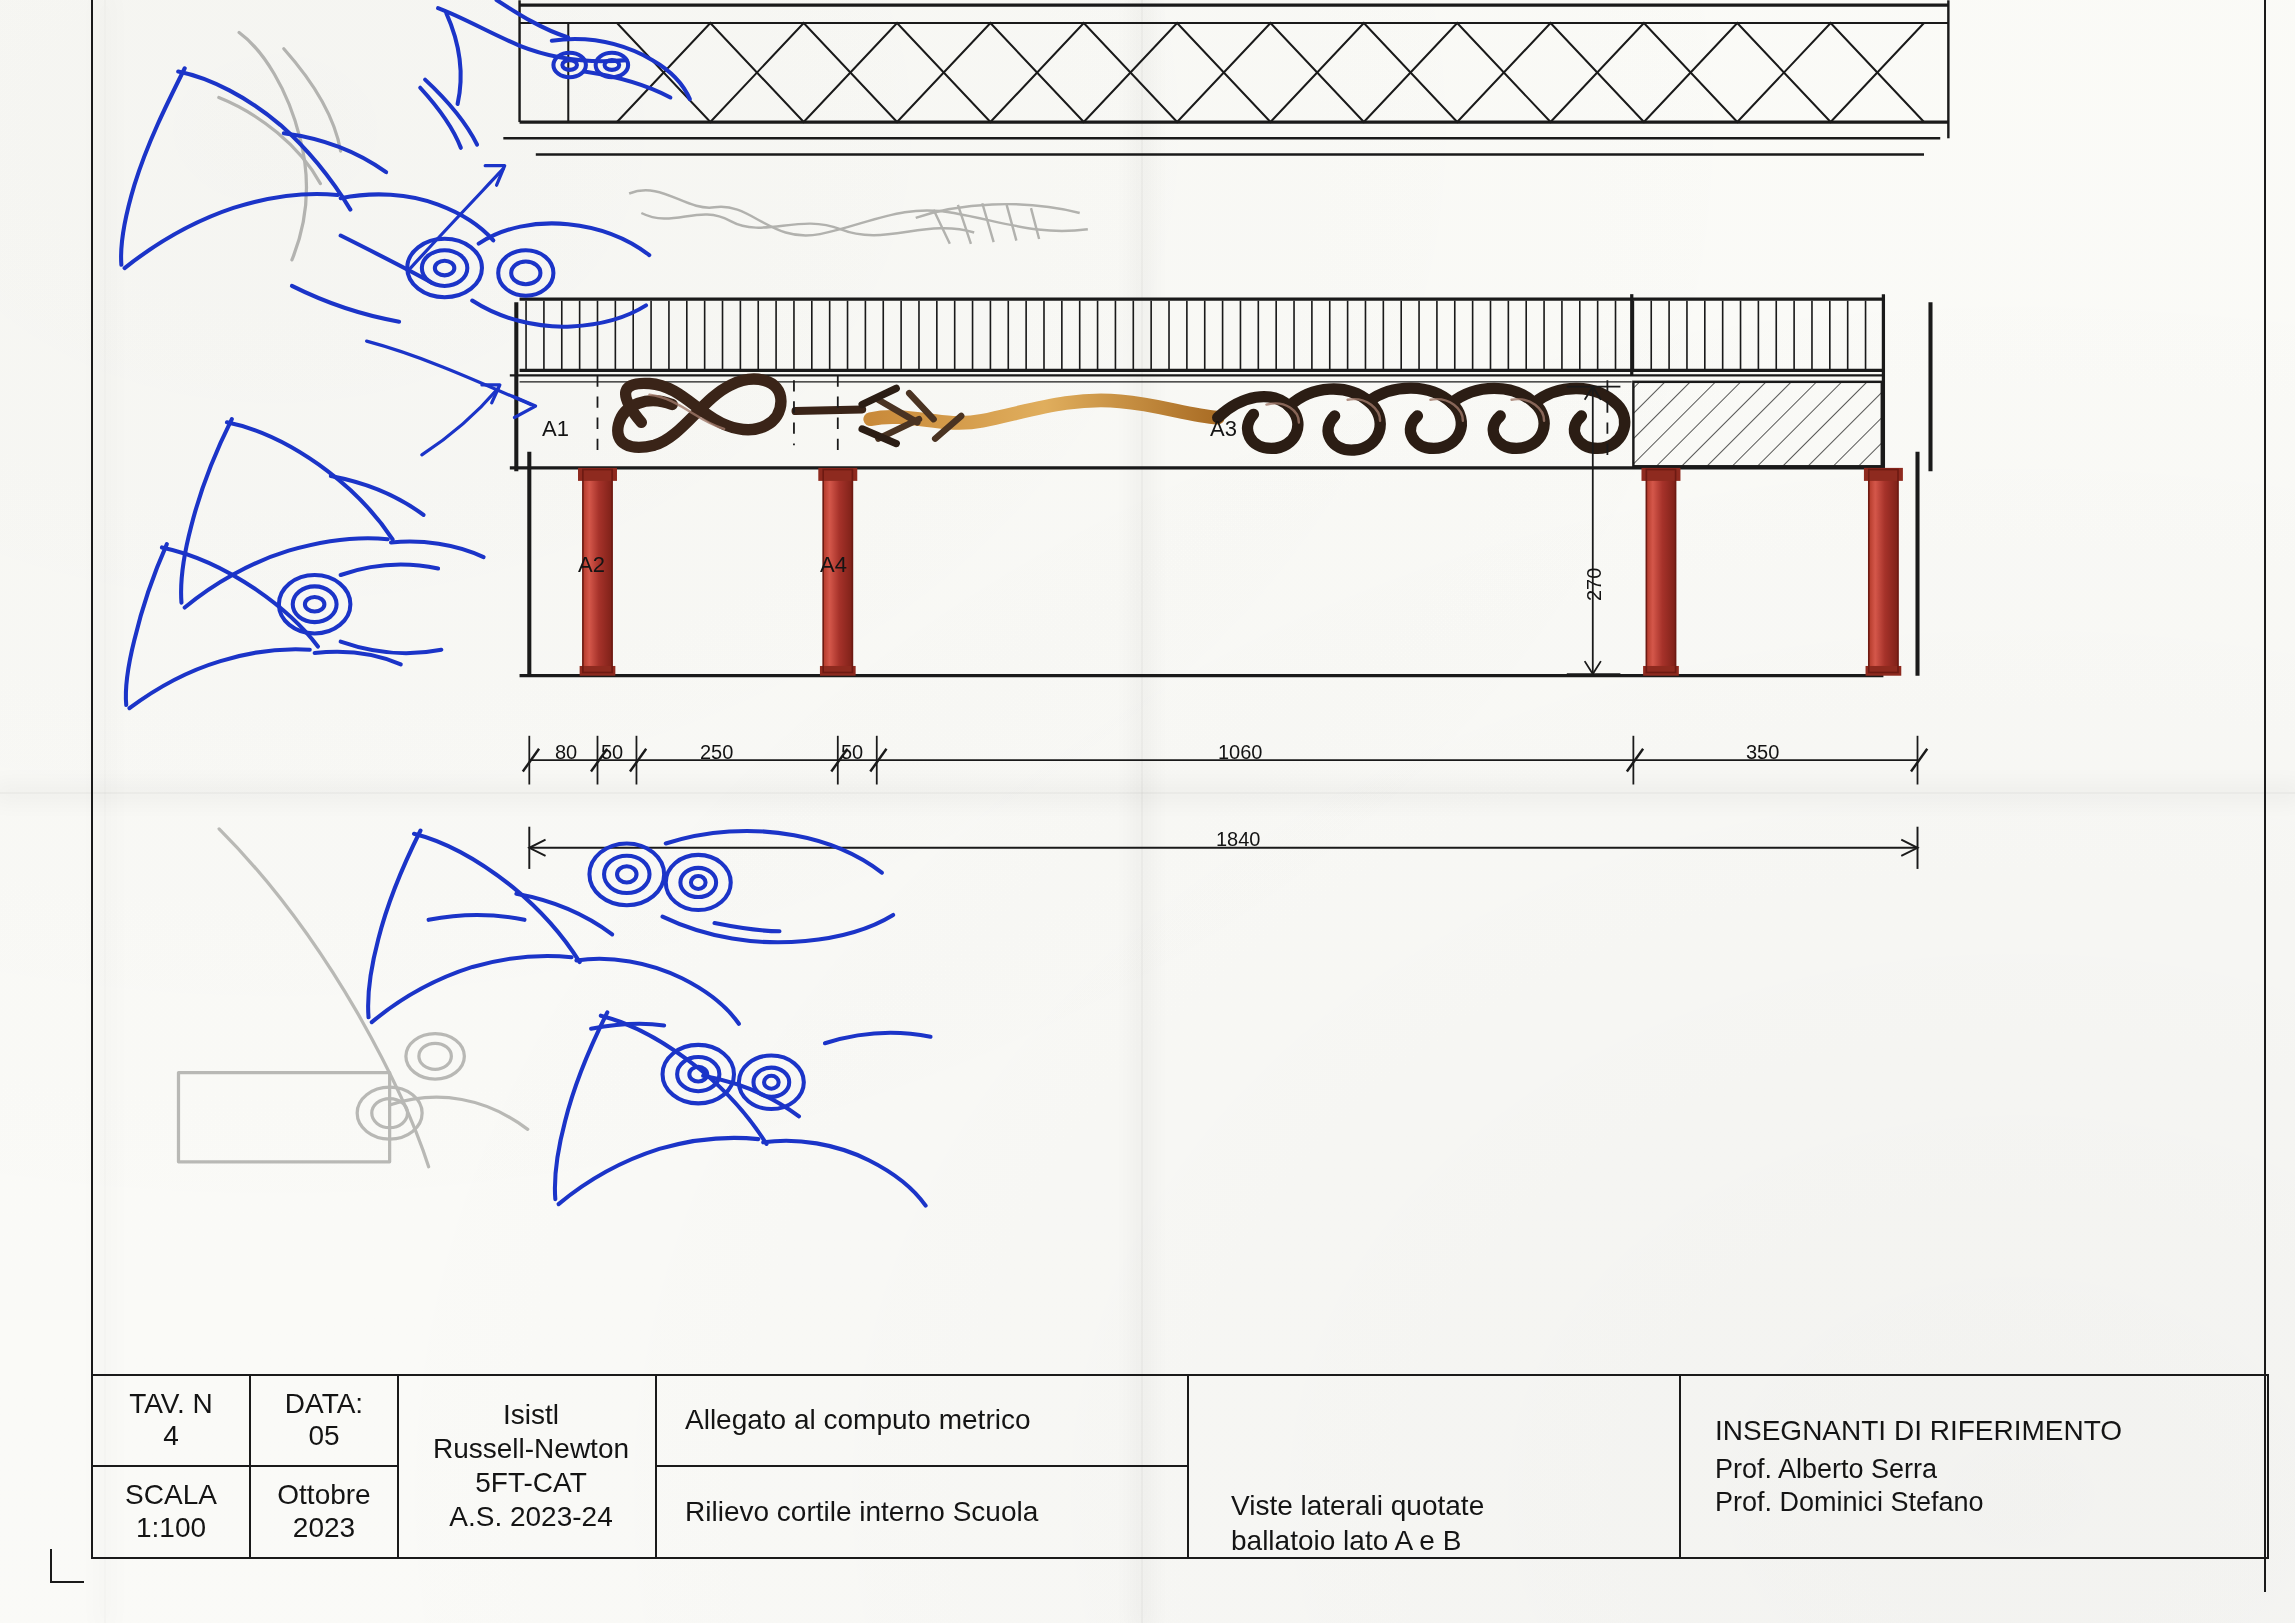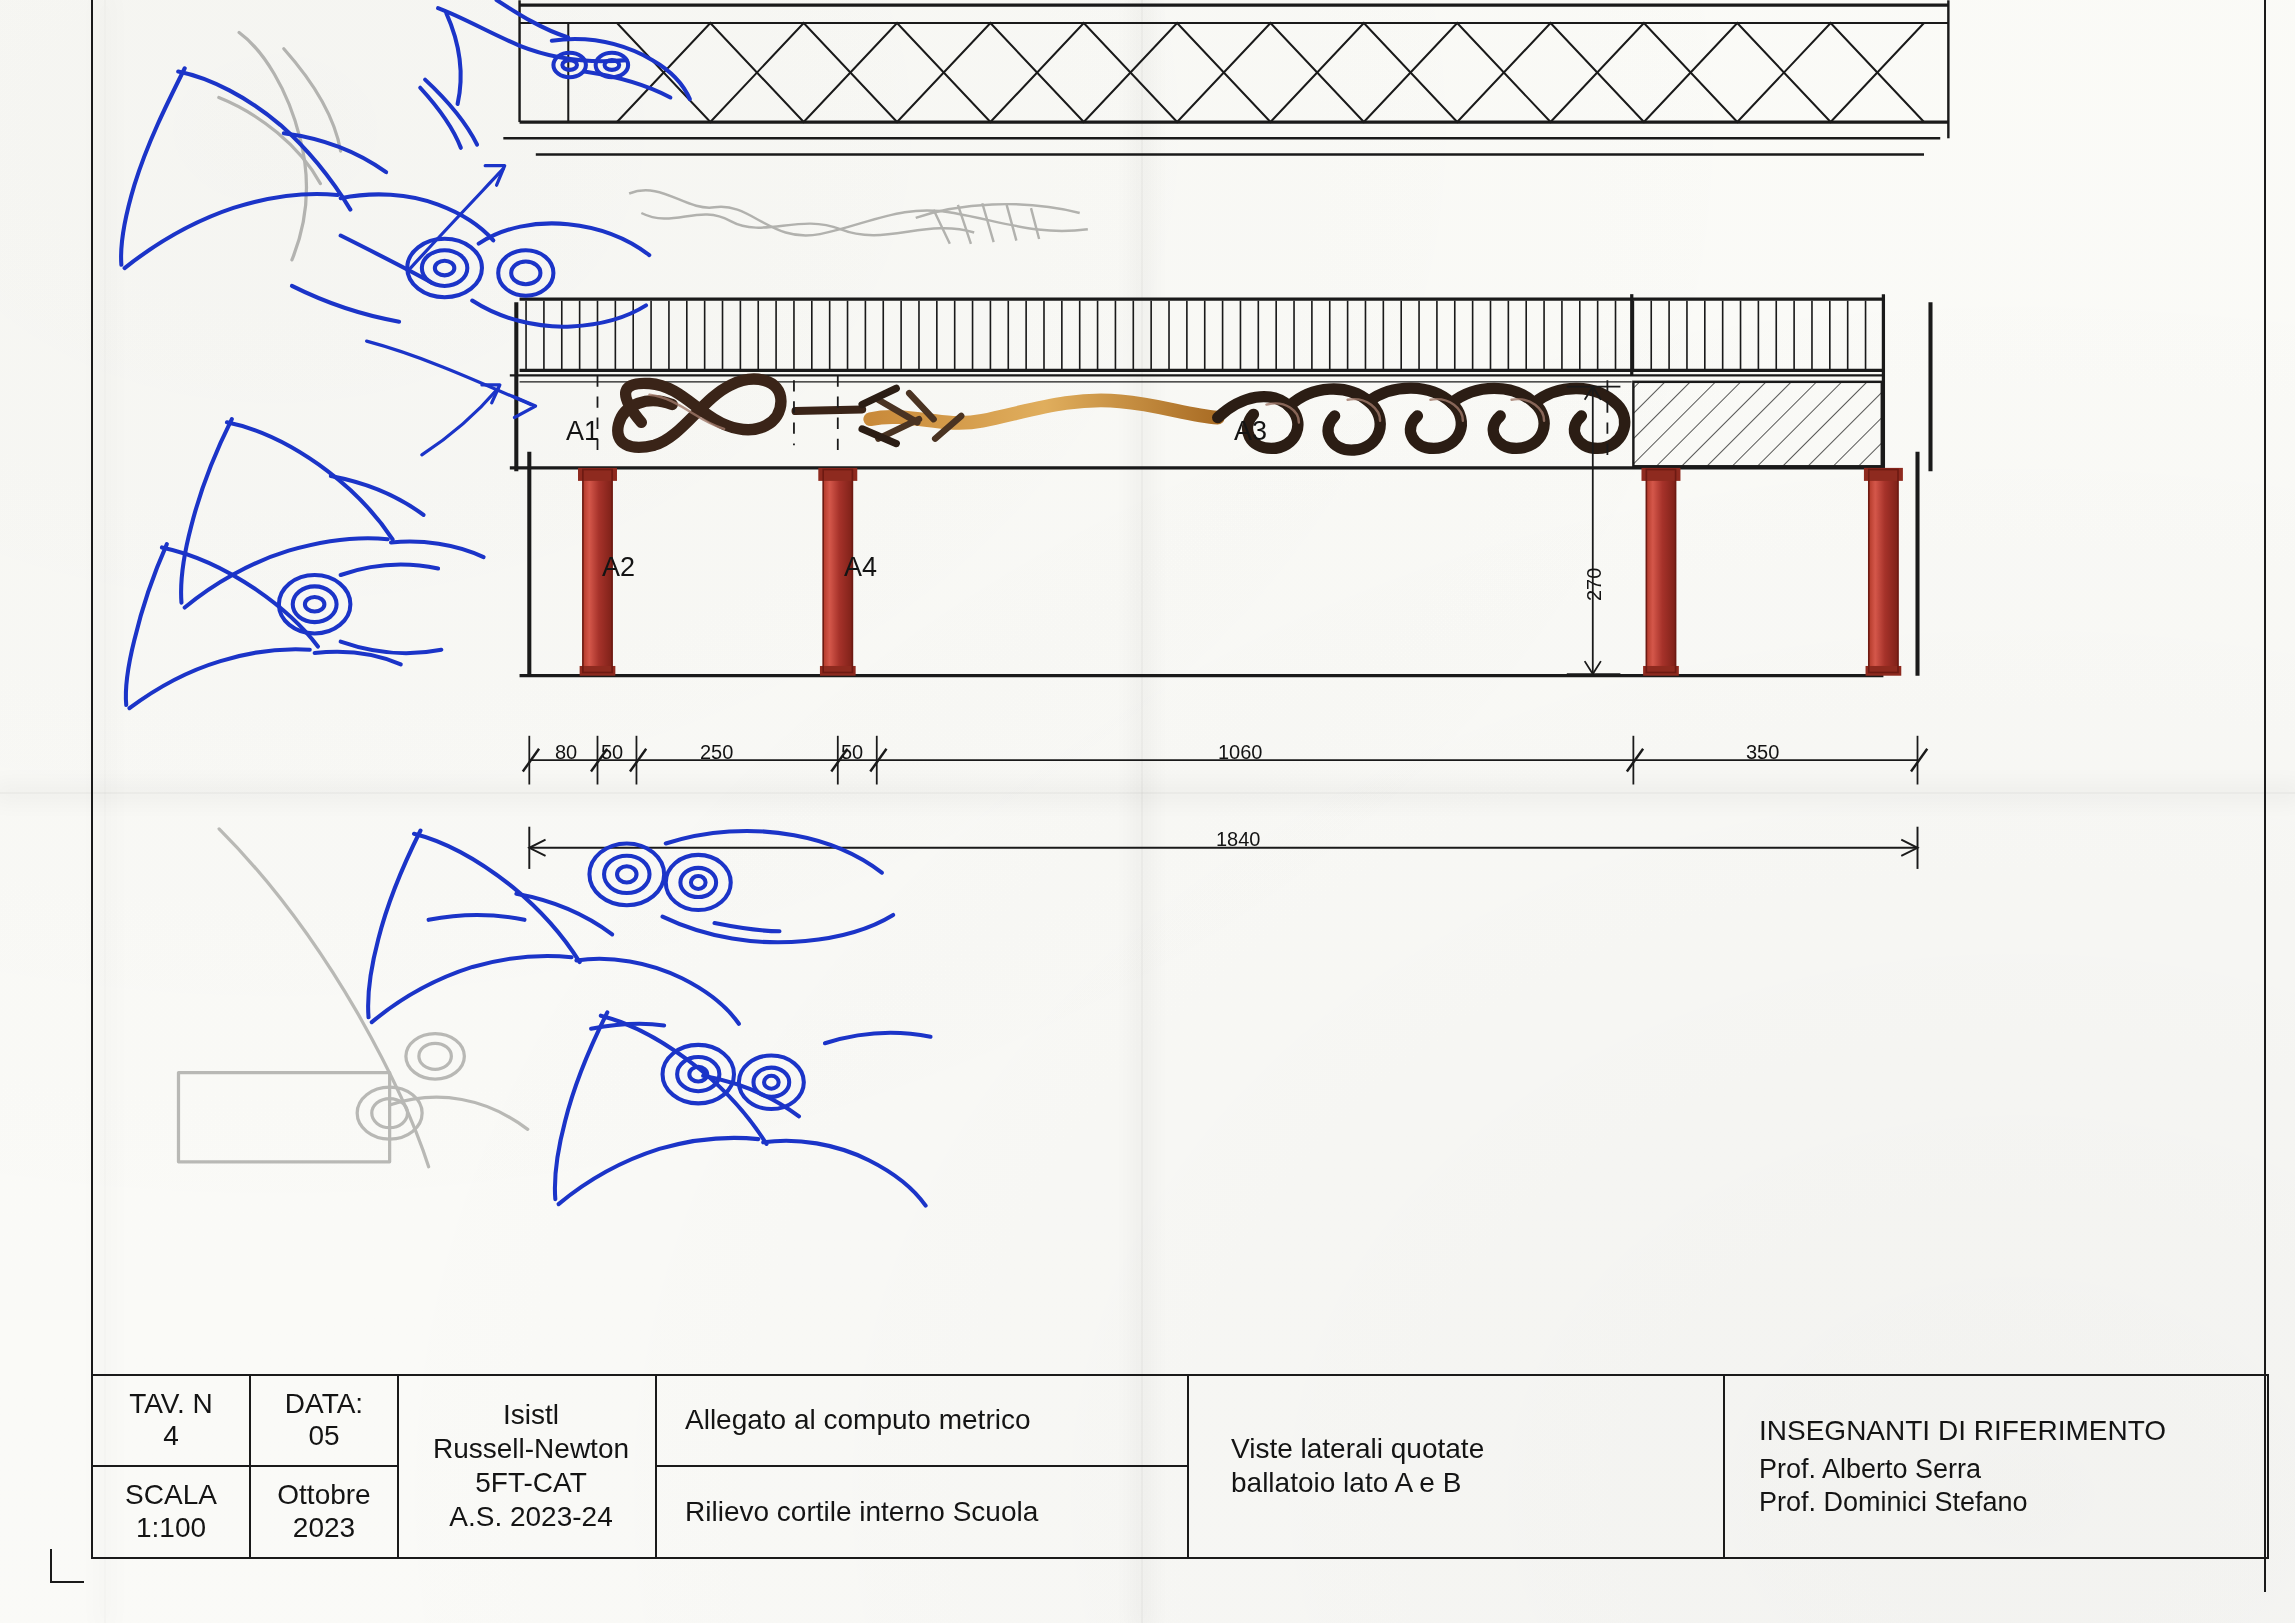--- a/index.html
+++ b/index.html
@@ -65,24 +65,23 @@
     color: #141414;
     white-space: nowrap;
   }
   .dim-label.rot {
     transform: rotate(-90deg);
     transform-origin: 0 0;
   }
   .tag-label {
     position: absolute;
     font-family: "Liberation Sans", sans-serif;
-    font-size: 27px;
+    font-size: 22px;
     color: #141414;
     white-space: nowrap;
-    margin-left: 24px;
   }
 
   
   #titleblock {
     position: absolute;
     left: 91px;
     top: 1361px;
     width: 2178px;
     height: 185px;
     border: 2.4px solid #1a1a1a;
@@ -91,21 +90,21 @@
     background: transparent;
     margin-top: 13px;
   }
   #titleblock .cell { box-sizing: border-box; position: relative; }
   .vline { border-right: 2.4px solid #1a1a1a; }
 
   .tb-col-a { width: 158px; display: flex; flex-direction: column; }
   .tb-col-b { width: 148px; display: flex; flex-direction: column; }
   .tb-col-c { width: 258px; display: flex; flex-direction: column; justify-content: center; padding-left: 8px; text-align: center; }
   .tb-col-d { width: 532px; display: flex; flex-direction: column; }
-  .tb-col-e { width: 536px; display: flex; flex-direction: column; justify-content: center; padding-left: 42px; }
+  .tb-col-e { width: 492px; display: flex; flex-direction: column; justify-content: flex-end; padding-left: 42px; }
   .tb-col-f { flex: 1; display: flex; flex-direction: column; justify-content: center; padding-left: 34px; }
 
   .hhalf {
     height: 50%;
     display: flex;
     flex-direction: column;
     align-items: center;
     justify-content: center;
     box-sizing: border-box;
   }

